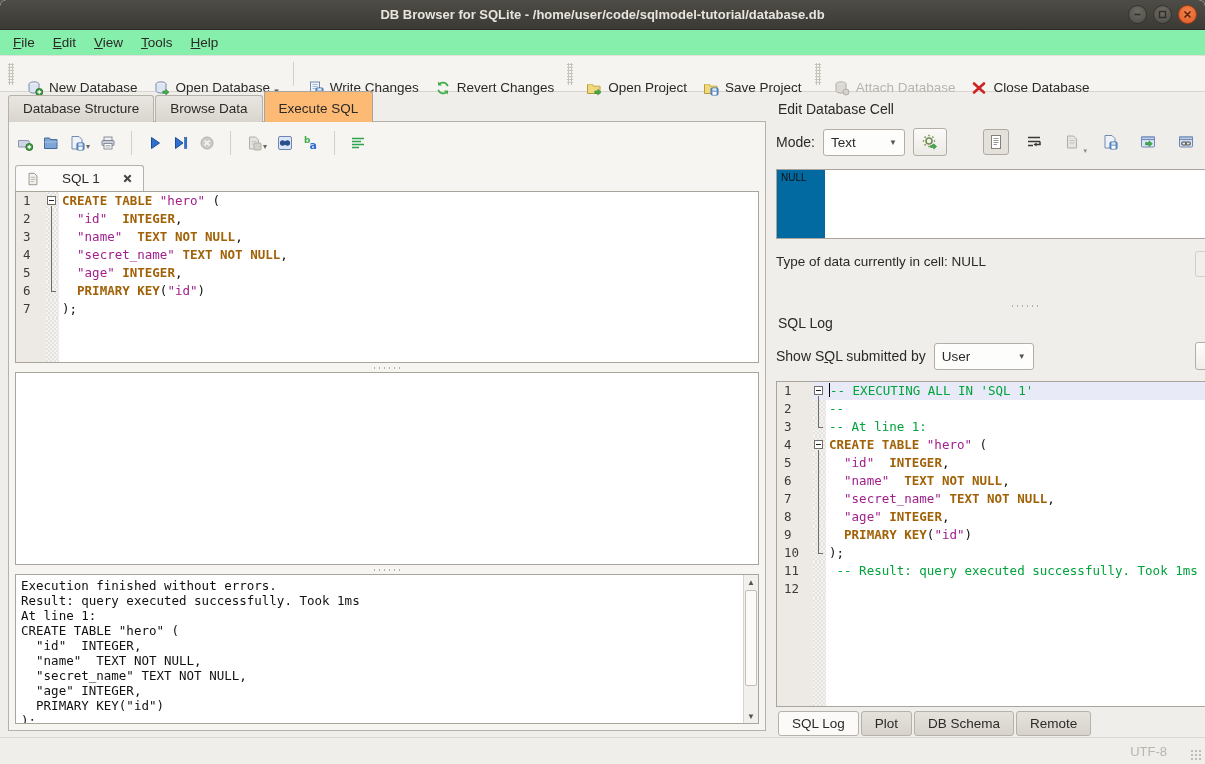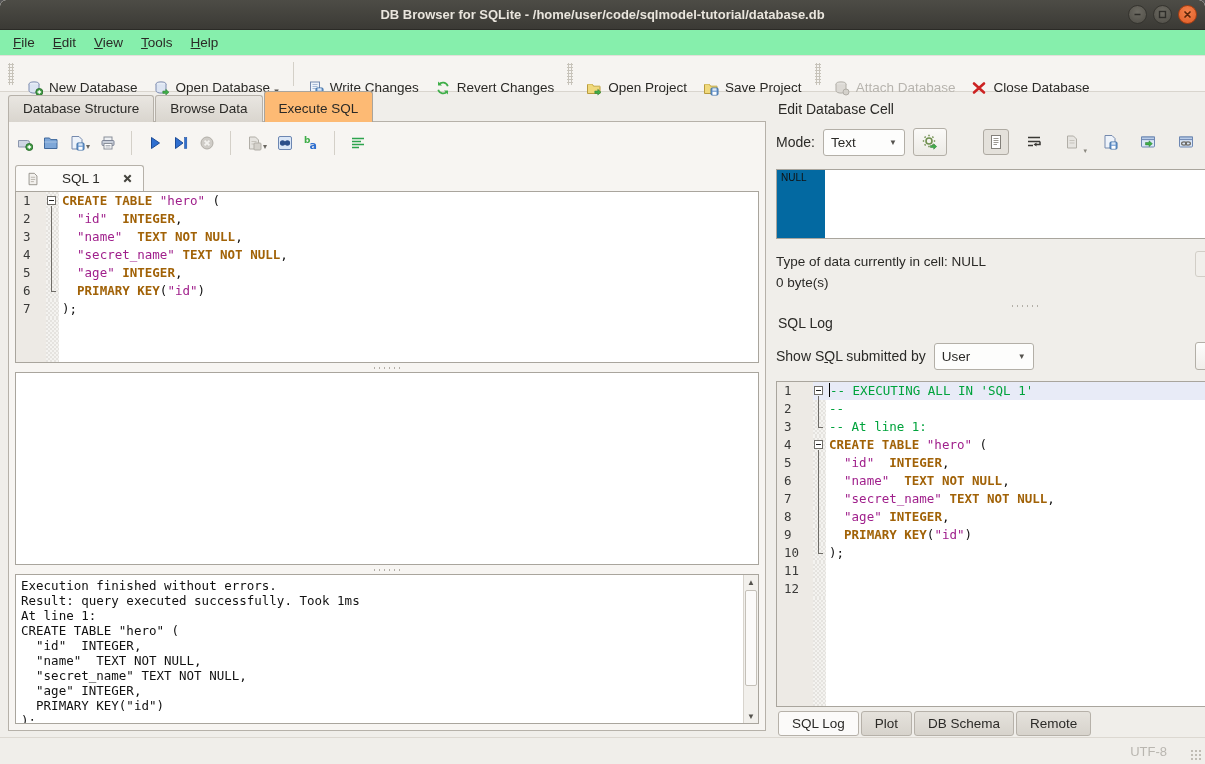--- a/index.html
+++ b/index.html
@@ -508,21 +508,20 @@
               </div>
             </div>
         </div>
         <div class="cell-edit">
           <div class="cell-gutter">NULL</div>
           <div style="flex:1"></div>
         </div>
         <div class="info-row">
           <div class="info-text">
             <div>Type of data currently in cell: NULL</div>
-            <div>0 byte(s)</div>
           </div>
           <div class="applybtn">Apply</div>
         </div>
       </div>
 
       <div class="hsplit2">
           <span class="dots"></span>
         </div>
 
       <div class="dock2">
@@ -603,21 +602,21 @@
               <div class="code"><span class="tk-p">  </span><span class="tk-k">PRIMARY KEY</span><span class="tk-p">(</span><span class="tk-i">"id"</span><span class="tk-p">)</span></div>
             </div>
             <div class="code-row">
               <div class="ln">10</div>
               <div class="fold fold-end"></div>
               <div class="code"><span class="tk-p">);</span></div>
             </div>
             <div class="code-row">
               <div class="ln">11</div>
               <div class="fold"></div>
-              <div class="code"><span class="tk-p"> </span></div>
+              <div class="code"><span class="tk-p"> </span><span class="tk-c">-- Result: query executed successfully. Took 1ms</span></div>
             </div>
             <div class="code-row">
               <div class="ln">12</div>
               <div class="fold"></div>
               <div class="code"></div>
             </div>
             <div class="code-fill">
               <div class="ln"></div>
               <div class="fold"></div>
               <div class="code"></div>

